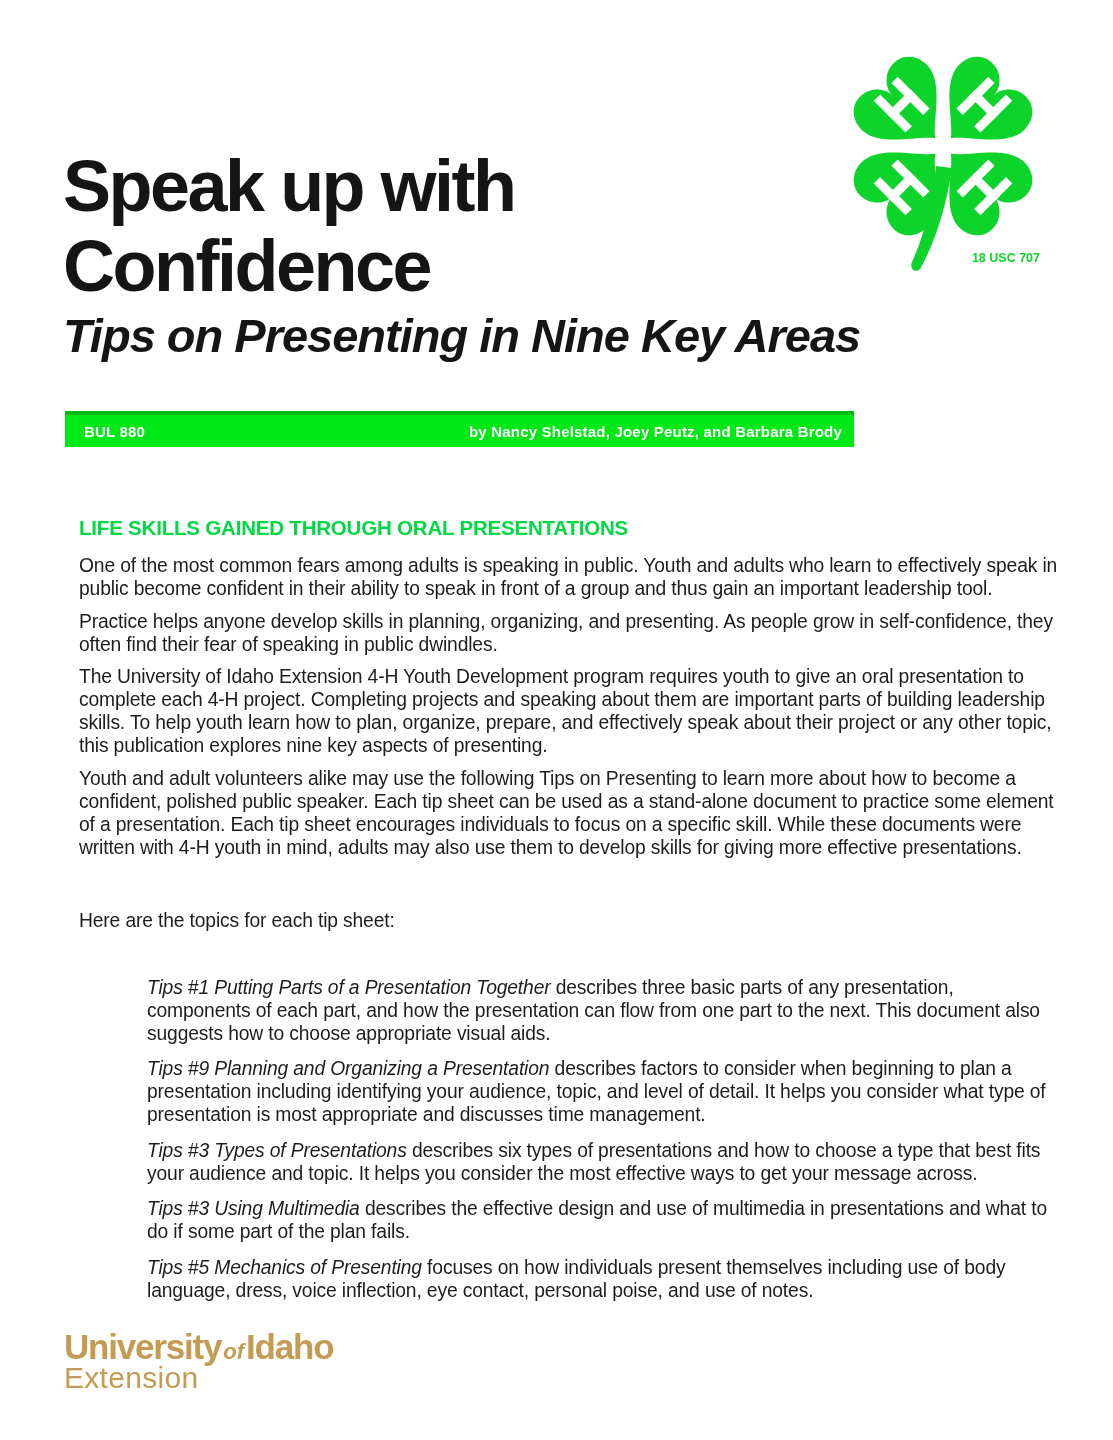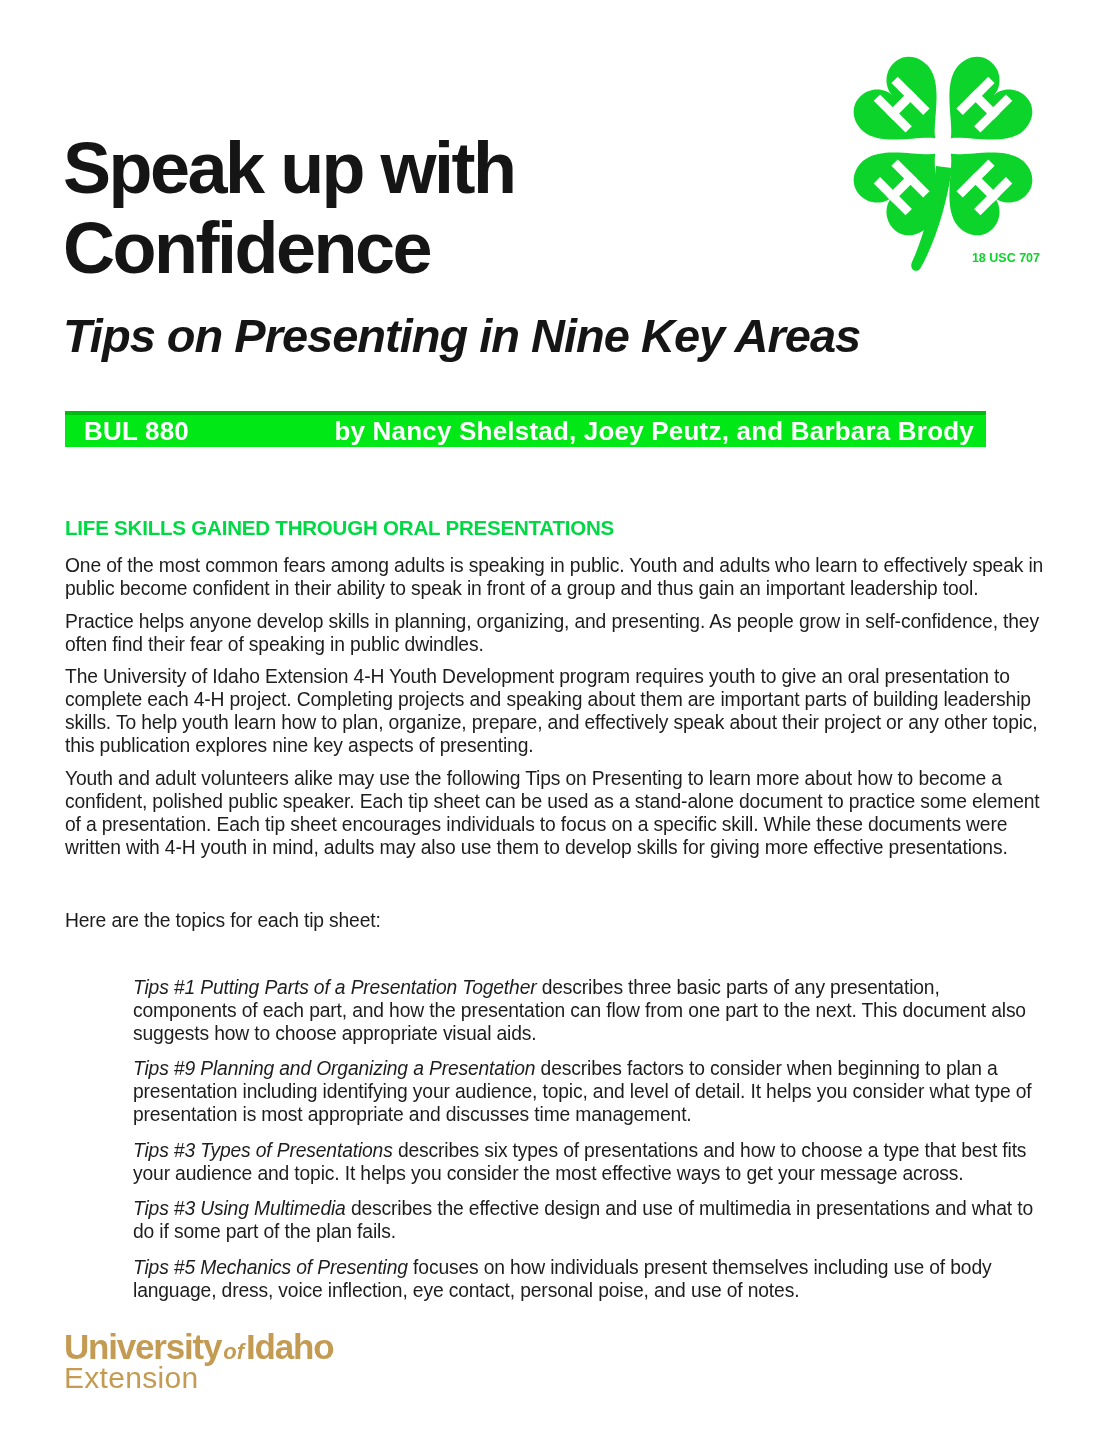--- a/index.html
+++ b/index.html
@@ -5,46 +5,46 @@
   html,body { margin:0; padding:0; background:#fff; }
   .page {
     position:relative; width:1113px; height:1440px; margin:0 auto;
     background:#ffffff; overflow:hidden;
     font-family:"Liberation Sans","DejaVu Sans",sans-serif;
     color:var(--text,#1d1d1d);
   }
 
   
   .title {
-    position:absolute; left:63px; top:128px;
+    position:absolute; left:63px; top:146px;
     font-size:72px; line-height:80px; font-weight:bold;
     letter-spacing:-2.5px; color:#151515;
   }
   .subtitle {
     position:absolute; left:63px; top:308px;
     font-size:47px; font-weight:bold; font-style:italic;
     letter-spacing:-1px; color:#151515; white-space:nowrap;
   }
   .clover { position:absolute; left:843px; top:50px; }
   .leafpath { fill:var(--clover-green,#0cd42b); }
   .clover text { fill:var(--clover-green,#0cd42b); font-family:"Liberation Sans",sans-serif; }
 
   
   .banner {
-    position:absolute; left:65px; top:411px; width:921px; height:36px;
+    position:absolute; left:65px; top:411px; width:789px; height:36px;
     box-sizing:border-box;
     background:var(--banner-green,#00e916);
     border-top:4px solid var(--banner-green-dark,#00bb10);
     display:flex; align-items:center; justify-content:space-between;
     padding:0 12px 0 19px;
-    color:#ffffff; font-weight:bold; font-size:26px; letter-spacing:0.2px;
+    color:#ffffff; font-weight:bold; font-size:15px; letter-spacing:0.2px;
   }
 
   
-  .content { position:absolute; left:65px; top:516px; width:983px; }
+  .content { position:absolute; left:79px; top:516px; width:983px; }
   .content h2 {
     margin:0 0 14px 0; font-size:20.5px; font-weight:bold;
     letter-spacing:-0.2px; color:var(--heading-green,#00d944);
   }
   .content p {
     margin:0 0 9.5px 0; font-size:19.3px; line-height:23px;
     letter-spacing:-0.15px; color:var(--text,#1d1d1d);
   }
   p.topics-intro { margin-top:50px; }
   .tips { margin:44px 0 0 68px; }

